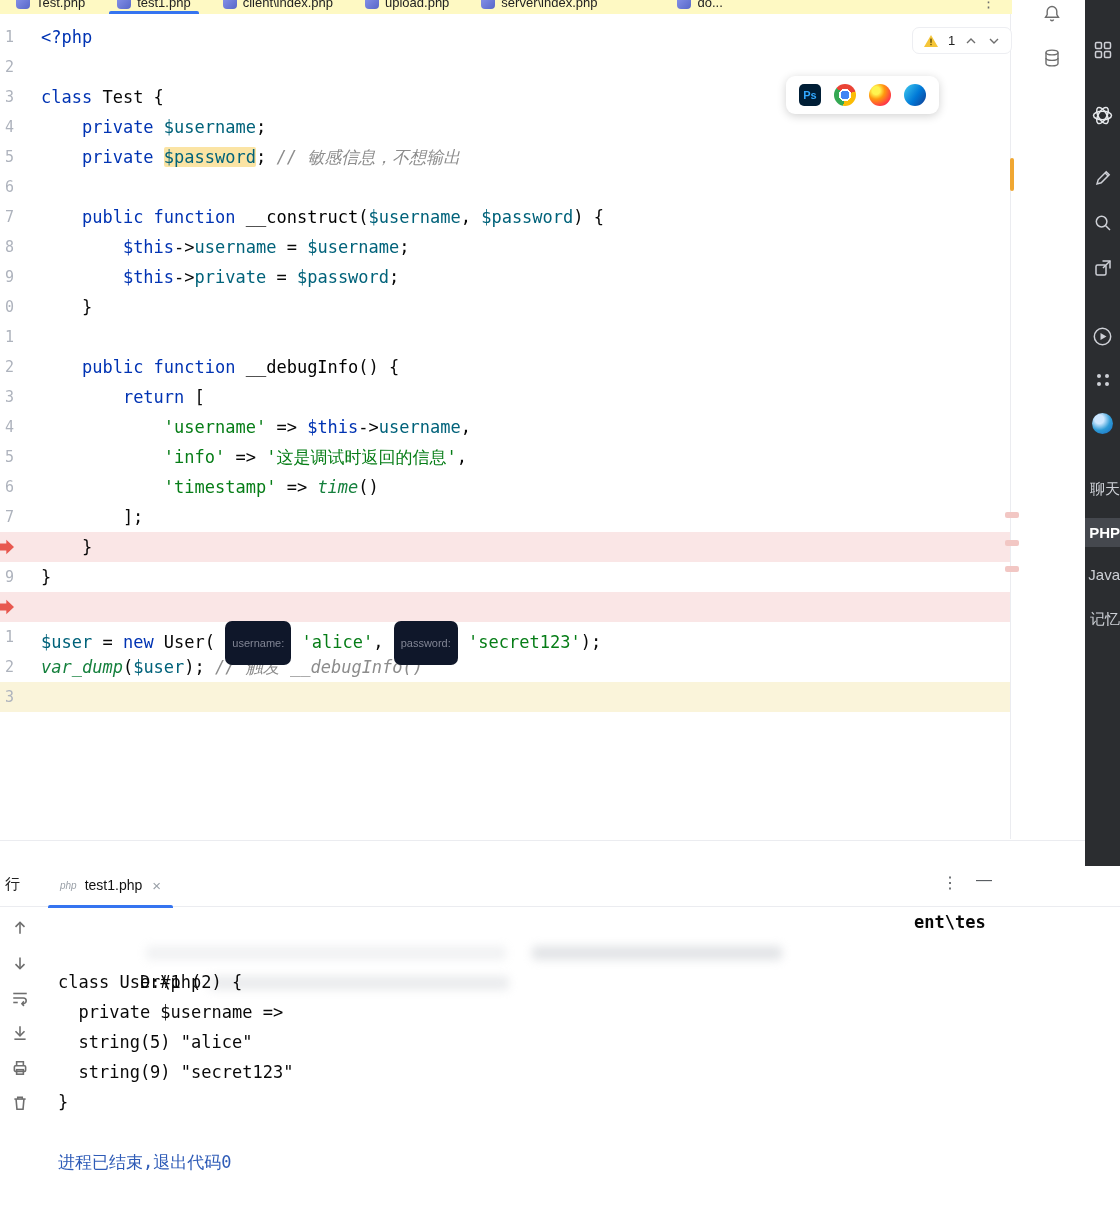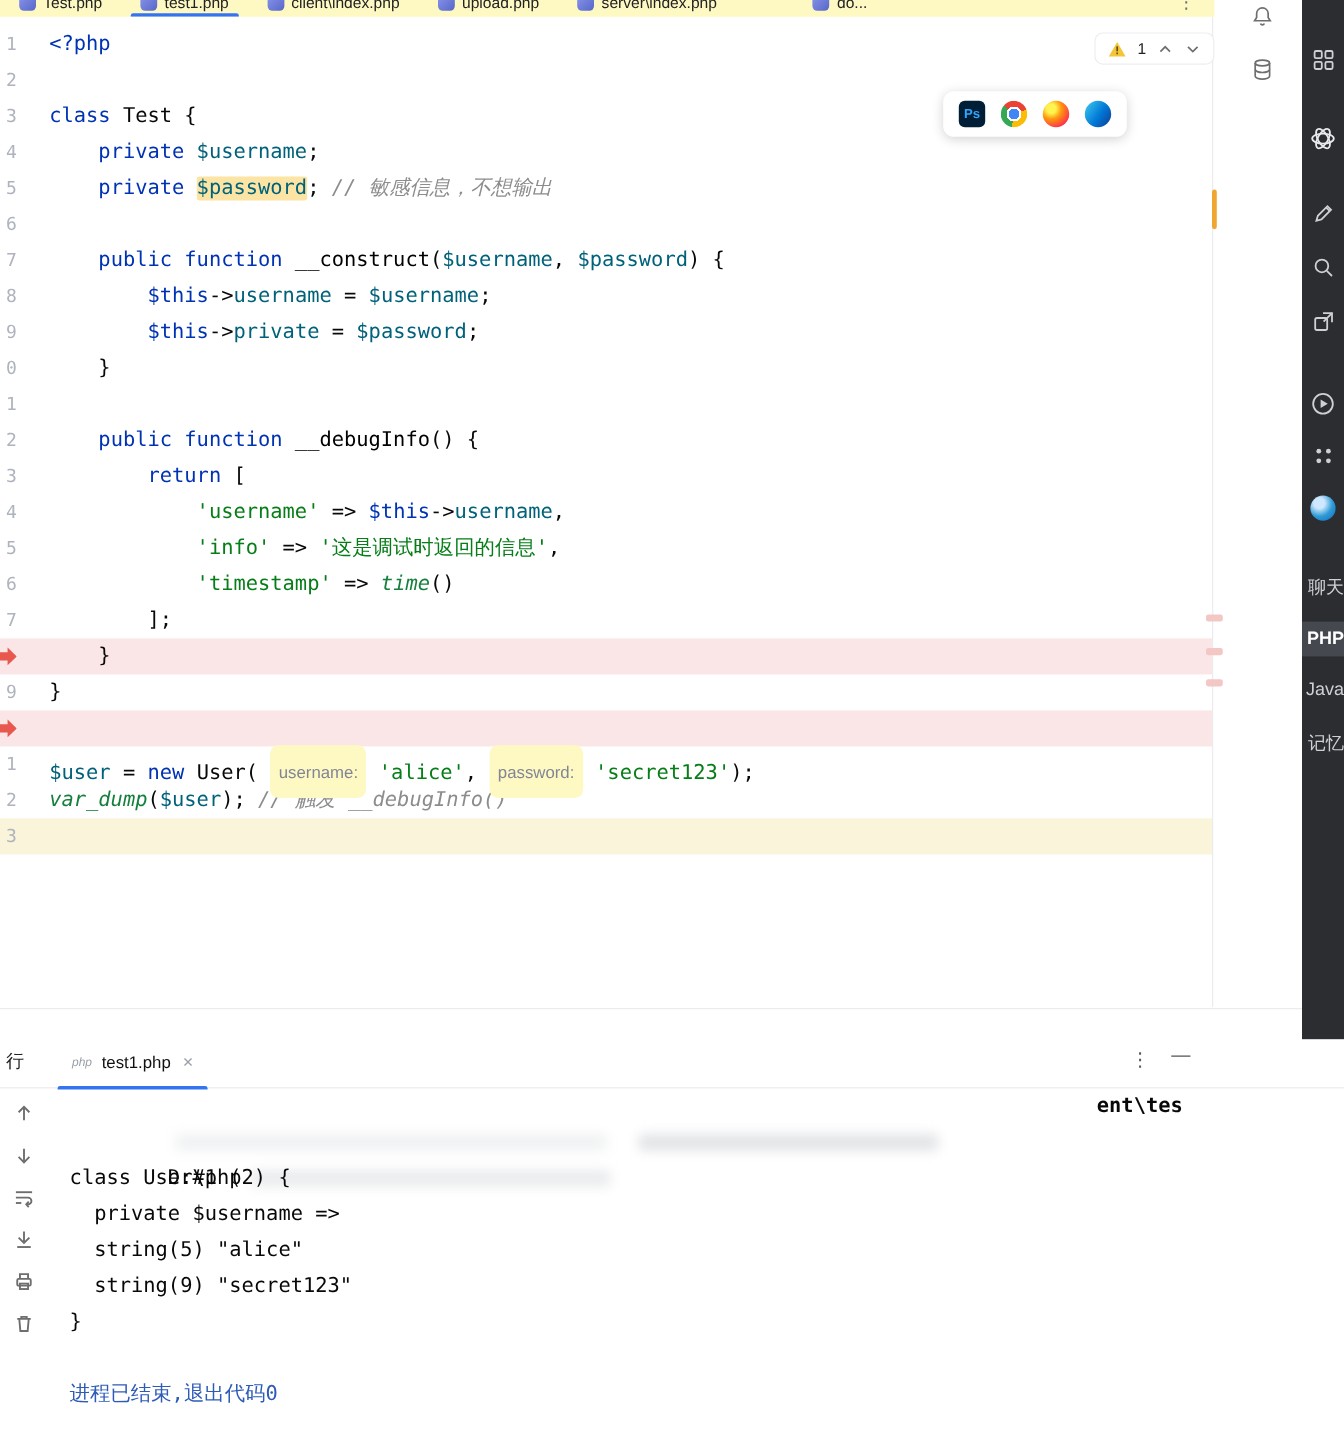--- a/index.html
+++ b/index.html
@@ -23,21 +23,21 @@
   .ed-row.bg-cream{background:#FAF4DA}
   .ed-gutter{flex:none;width:30px;padding-left:5px;font-size:15px;color:#AEB3BD;position:relative}
   .ed-code{flex:1;padding-left:11px;white-space:pre}
   .tok-kw{color:#0033B3}
   .tok-var{color:#00627A}
   .tok-str{color:#067D17}
   .tok-com{color:#8C8C8C;font-style:italic}
   .tok-fn{color:#000}
   .tok-fni{color:#15803d;font-style:italic}
   .tok-hl{background:#FBE4A4;border-radius:2px}
-  .tok-pill{display:inline-block;background:#fef9c3;color:#818594;font-family:"Liberation Sans",sans-serif;font-size:14px;line-height:20px;padding:12px 7px;border-radius:7px;position:relative;top:-1px}
+  .tok-pill{display:inline-block;background:#0f172a;color:#818594;font-family:"Liberation Sans",sans-serif;font-size:11px;line-height:20px;padding:12px 7px;border-radius:7px;position:relative;top:-1px}
   .bp-arrow{position:absolute;left:-2px;top:7px;width:16px;height:16px;background:#E8584F;clip-path:polygon(0 28%,52% 28%,52% 4%,100% 50%,52% 96%,52% 72%,0 72%)}
 
   
   .insp{position:absolute;left:912px;top:27px;height:27px;display:flex;align-items:center;gap:9px;padding:0 10px;background:#fff;border:1px solid #EDEEF2;border-radius:7px;z-index:6;font-size:13px;color:#222}
   .insp svg{display:block}
 
   
   .browser-popup{position:absolute;left:786px;top:76px;height:38px;display:flex;align-items:center;gap:13px;padding:0 13px;background:#fff;border-radius:9px;box-shadow:0 2px 10px rgba(0,0,0,.18);z-index:7}
   .bp-ico{width:22px;height:22px;border-radius:50%;flex:none}
   .ps-icon{border-radius:5px;background:#001E36;color:#31A8FF;font-size:11px;font-weight:700;display:flex;align-items:center;justify-content:center}

